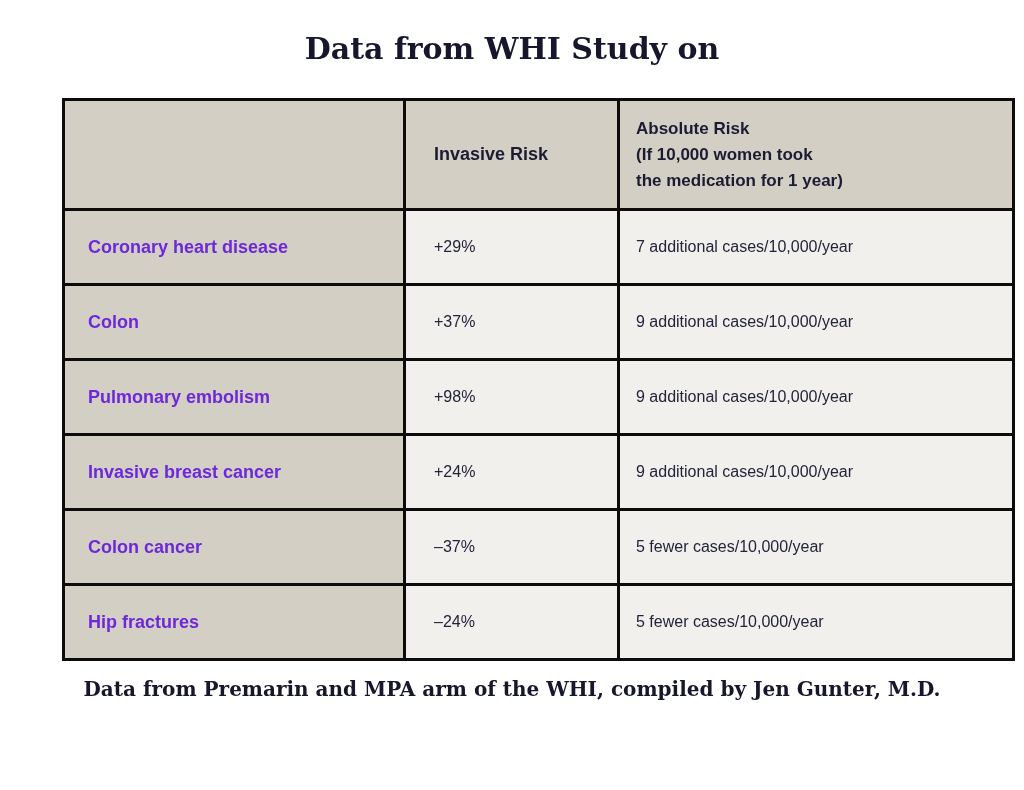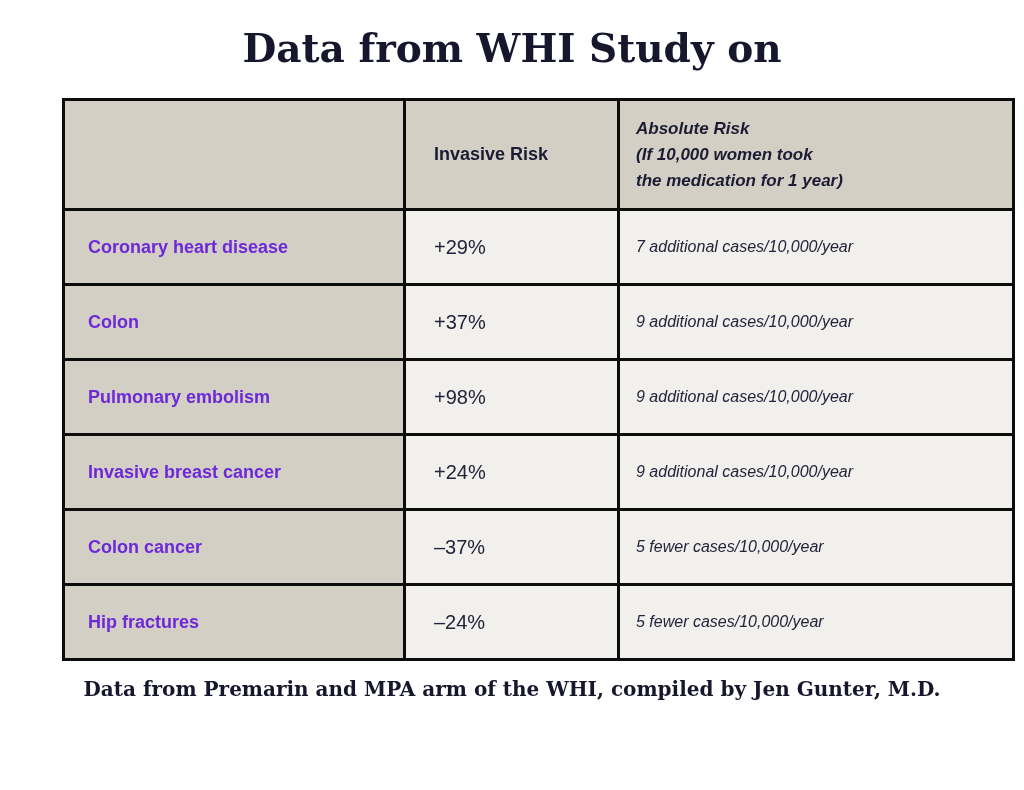--- a/index.html
+++ b/index.html
@@ -10,21 +10,21 @@
     font-family: "Liberation Sans", sans-serif;
     overflow: hidden;
   }
   .page { width: 1024px; height: 790px; position: relative; }
 
   .title {
     padding-top: 26px;
     text-align: center;
     font-family: "DejaVu Serif", serif;
     font-weight: 700;
-    font-size: 39px;
+    font-size: 30px;
     line-height: 45px;
     color: #16162c;
   }
 
   table.risk-table {
     border-collapse: collapse;
     table-layout: fixed;
     margin: 27px 0 0 62px;
     width: 898px;
   }
@@ -34,21 +34,21 @@
     text-align: left;
   }
   .beige { background: #d3cfc4; }
   .light { background: #f1f0ec; }
 
   thead th { height: 110px; }
   tbody th, tbody td { height: 75px; }
 
   .col1 { width: 341px; }
   .col2 { width: 214px; }
-  .col3 { width: 395px; font-style: italic; }
+  .col3 { width: 395px; }
 
   .hdr-rel {
     padding-left: 28px;
     font-weight: 700;
     font-size: 18px;
     color: #1b1b33;
   }
   .hdr-abs {
     padding-left: 16px;
     font-weight: 700;
@@ -59,21 +59,21 @@
   }
   .row-label {
     padding-left: 23px;
     font-weight: 700;
     font-size: 18px;
     color: #6d28d9;
   }
   .val-rel {
     padding-left: 28px;
     font-weight: 400;
-    font-size: 20px;
+    font-size: 16px;
     color: #23233c;
     margin-left: 16px;
   }
   .val-abs {
     padding-left: 16px;
     font-weight: 400;
     font-size: 16px;
     color: #23233c;
   }
 

